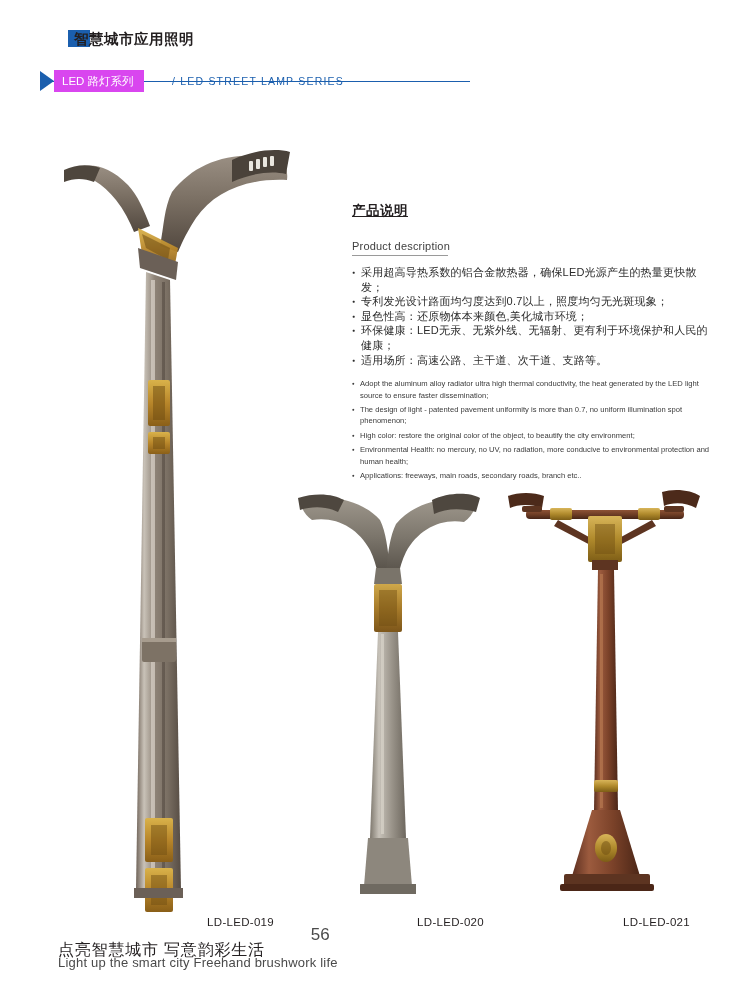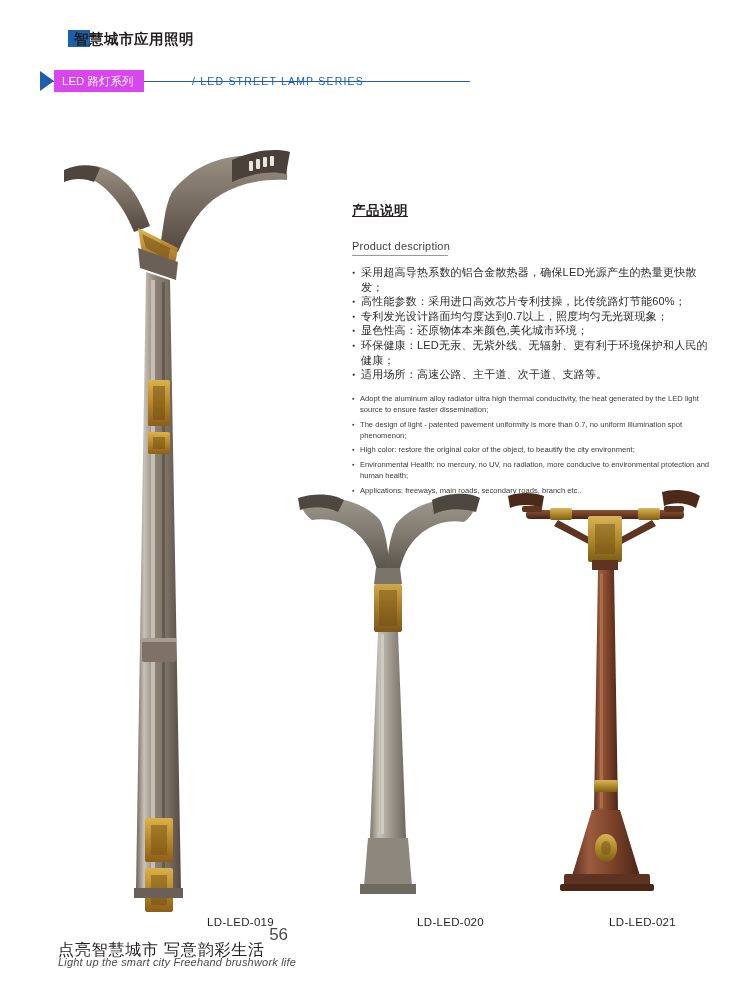--- a/index.html
+++ b/index.html
@@ -205,54 +205,52 @@
     font-weight: normal;
   }
   .footer-text .cn {
     font-size: 16px;
     font-weight: normal;
     color: #231f20;
     letter-spacing: 0.8px;
     line-height: 14px;
   }
   .footer-text .en {
-    font-size: 11px;
+    font-size: 13px;
     color: #4a4a4a;
     letter-spacing: 0.2px;
     line-height: 11px;
-    font-style: italic;
   }
 </style>
 </head>
 <body>
 
 <div class="page">
 
   <div class="header">
     <div class="header-title-blue"></div>
     <div class="header-title-band">
       <span class="header-title-text">智慧城市应用照明</span>
     </div>
 
     <div class="header-sub-wrap">
       <div class="header-sub-line"></div>
       <div class="header-sub-arrow"></div>
       <div class="header-sub-pill">LED 路灯系列</div>
-      <div class="header-sub-en" style="left:152px;">/ LED STREET LAMP SERIES</div>
+      <div class="header-sub-en" style="left:132px;">/ LED STREET LAMP SERIES</div>
     </div>
   </div>
 
   <div class="desc">
     <h2>产品说明</h2>
     <h3>Product description</h3>
     <div class="rule"></div>
 
     <ul class="cn-list">
       <li>采用超高导热系数的铝合金散热器，确保LED光源产生的热量更快散发；</li>
-      <li>高性能参数：采用进口高效芯片专利技操，比传统路灯节能60%；</li>
       <li>专利发光设计路面均匀度达到0.7以上，照度均匀无光斑现象；</li>
       <li>显色性高：还原物体本来颜色,美化城市环境；</li>
       <li>环保健康：LED无汞、无紫外线、无辐射、更有利于环境保护和人民的健康；</li>
       <li>适用场所：高速公路、主干道、次干道、支路等。</li>
     </ul>
 
     <ul class="en-list">
       <li>Adopt the aluminum alloy radiator ultra high thermal conductivity, the heat generated by the LED light source to ensure faster dissemination;</li>
       <li>The design of light - patented  pavement uniformity is more than 0.7, no uniform illumination spot phenomenon;</li>
       <li>High color: restore the original color of the object, to beautify the city environment;</li>
@@ -443,21 +441,21 @@
 
       <path d="M92,330 L120,330 L140,396 L72,396 Z" fill="url(#poleG3)"></path>
 
       <ellipse cx="106" cy="368" rx="11" ry="14" fill="url(#goldG3)"></ellipse>
       <ellipse cx="106" cy="368" rx="5" ry="7" fill="#6e4d12" opacity="0.5"></ellipse>
 
       <rect x="64" y="394" width="86" height="12" rx="2" fill="#5d3421"></rect>
       <rect x="60" y="404" width="94" height="7" rx="2" fill="#4b2617"></rect>
     </svg>
   </div>
-  <div class="caption" style="left:486px; top:916px; width:190px;">LD-LED-021</div>
+  <div class="caption" style="left:500px; top:916px; width:190px;">LD-LED-021</div>
 
   <div class="footer">
     <div class="footer-page">56</div>
     <div class="footer-text">
       <div class="cn">点亮智慧城市  写意韵彩生活</div>
       <div class="en">Light up the smart city Freehand brushwork life</div>
     </div>
   </div>
 
 </div>

